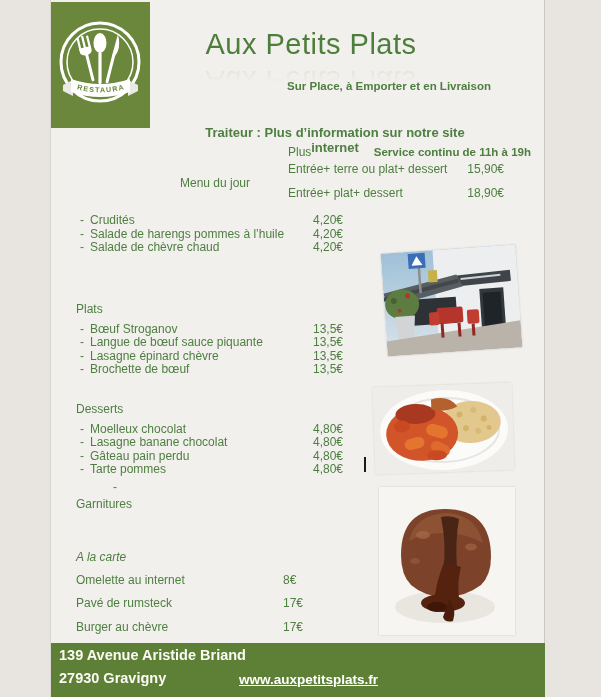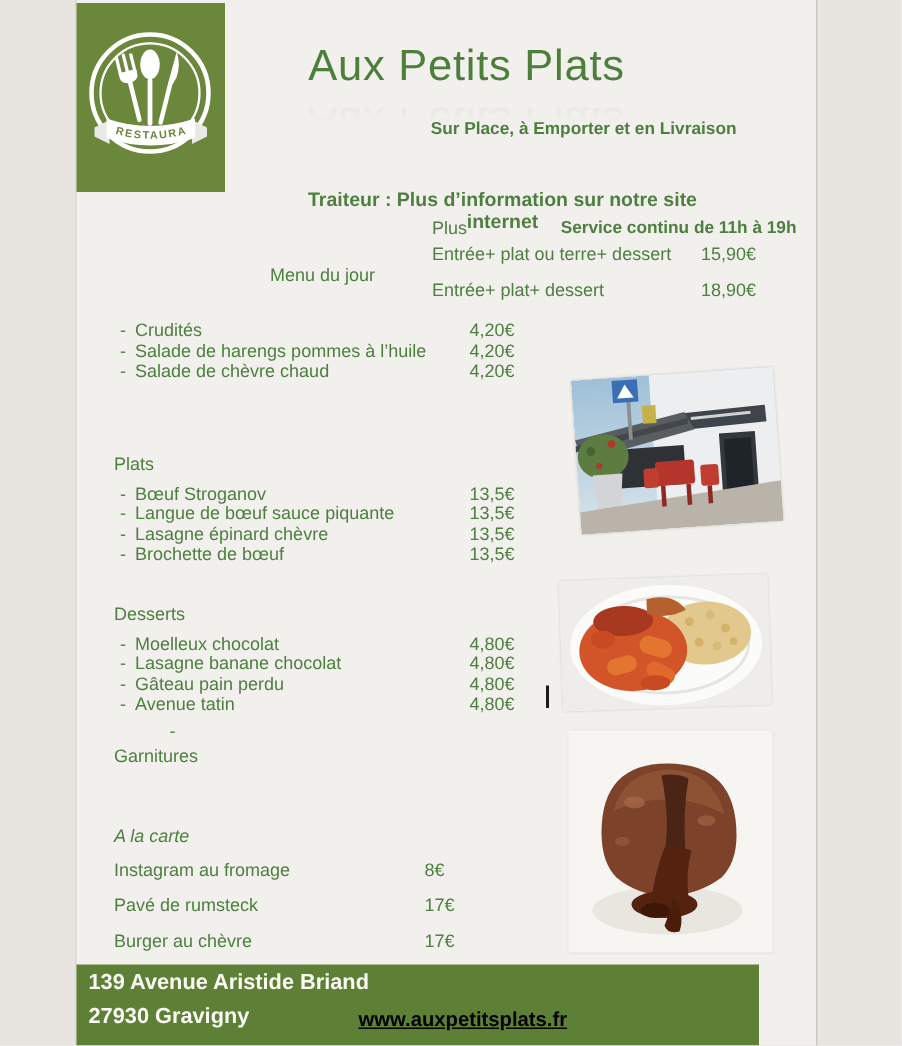--- a/index.html
+++ b/index.html
@@ -51,25 +51,25 @@
   .carte-row .cname{position:absolute;left:25px;font-size:12px;}
   .carte-row .cprice{position:absolute;left:232px;font-size:12px;}
   
   .text-cursor{position:absolute;left:313px;top:457px;width:1.5px;height:15px;background:#1a1a1a;}
   
   .photo{position:absolute;overflow:hidden;box-shadow:0 0 2px rgba(0,0,0,.15);}
   .photo1{left:333px;top:249px;width:135px;height:103px;transform:rotate(-4deg);}
   .photo2{left:323px;top:385px;width:139px;height:87px;transform:rotate(-2deg);background:#f4f3f1;}
   .photo3{left:328px;top:487px;width:136px;height:148px;background:#f6f5f2;}
   
-  .footer{position:absolute;left:0;top:643px;width:455px;height:54px;background:#5e8036;color:#fbfbf6;}
+  .footer{position:absolute;left:0;top:643px;width:494px;height:54px;background:#5e8036;color:#fbfbf6;}
   .f-addr1{position:absolute;left:8px;top:4px;font-size:14.5px;font-weight:700;}
   .f-insta{position:absolute;left:303px;top:7px;font-size:12px;}
   .f-addr2{position:absolute;left:8px;top:27px;font-size:14.5px;font-weight:700;}
-  .f-web{position:absolute;left:188px;top:29px;font-size:13.5px;font-weight:700;text-decoration:underline;color:#000000;}
+  .f-web{position:absolute;left:188px;top:29px;font-size:13.5px;font-weight:700;text-decoration:underline;color:#ffffff;}
   .f-phone{position:absolute;left:348px;top:24px;font-size:17px;font-weight:700;}
 </style>
 </head>
 <body>
 
 <div class="page">
 
   <div class="logo-box">
     <svg width="99" height="126" viewBox="0 0 99 126">
       <circle cx="49" cy="60" r="39" fill="none" stroke="#ffffff" stroke-width="3"></circle>
@@ -107,21 +107,21 @@
 
   <div class="title">Aux Petits Plats</div>
   <div class="title-reflection" aria-hidden="true">Aux Petits Plats</div>
   <div class="tagline1 green">Sur Place, à Emporter et en Livraison</div>
   <div class="tagline2 green">Service continu de 11h à 19h</div>
   <div class="traiteur green">Traiteur : Plus d’information sur notre site internet</div>
 
   <div class="menus-heading green">Plus</div>
   <div class="menu-side-label green">Menu du jour</div>
   <div class="menu-opt green" style="top:162px">
-    <span class="label">Entrée+ plat ou terre+ dessert</span>
+    <span class="label">Entrée+ terre ou plat+ dessert</span>
     <span class="price">15,90€</span>
   </div>
   <div class="menu-opt green" style="top:186px">
     <span class="label">Entrée+ plat+ dessert</span>
     <span class="price">18,90€</span>
   </div>
 
   <div class="section green" style="top:214px">
     <div class="row">
       <span class="dash">-</span>
@@ -176,33 +176,33 @@
       <span class="iname">Lasagne banane chocolat</span>
       <span class="iprice">4,80€</span>
     </div>
     <div class="row">
       <span class="dash">-</span>
       <span class="iname">Gâteau pain perdu</span>
       <span class="iprice">4,80€</span>
     </div>
     <div class="row">
       <span class="dash">-</span>
-      <span class="iname">Avenue tatin</span>
+      <span class="iname">Tarte pommes</span>
       <span class="iprice">4,80€</span>
     </div>
   </div>
 
   <div class="text-cursor"></div>
   <div class="lone-dash green">-</div>
 
   <div class="garnitures-title green">Garnitures</div>
 
   <div class="alacarte-title green">A la carte</div>
   <div class="carte-row">
-    <span class="cname green" style="top:573px">Instagram au fromage</span>
+    <span class="cname green" style="top:573px">Omelette au internet</span>
     <span class="cprice green" style="top:573px">8€</span>
   </div>
   <div class="carte-row">
     <span class="cname green" style="top:596px">Pavé de rumsteck</span>
     <span class="cprice green" style="top:596px">17€</span>
   </div>
   <div class="carte-row">
     <span class="cname green" style="top:620px">Burger au chèvre</span>
     <span class="cprice green" style="top:620px">17€</span>
   </div>

